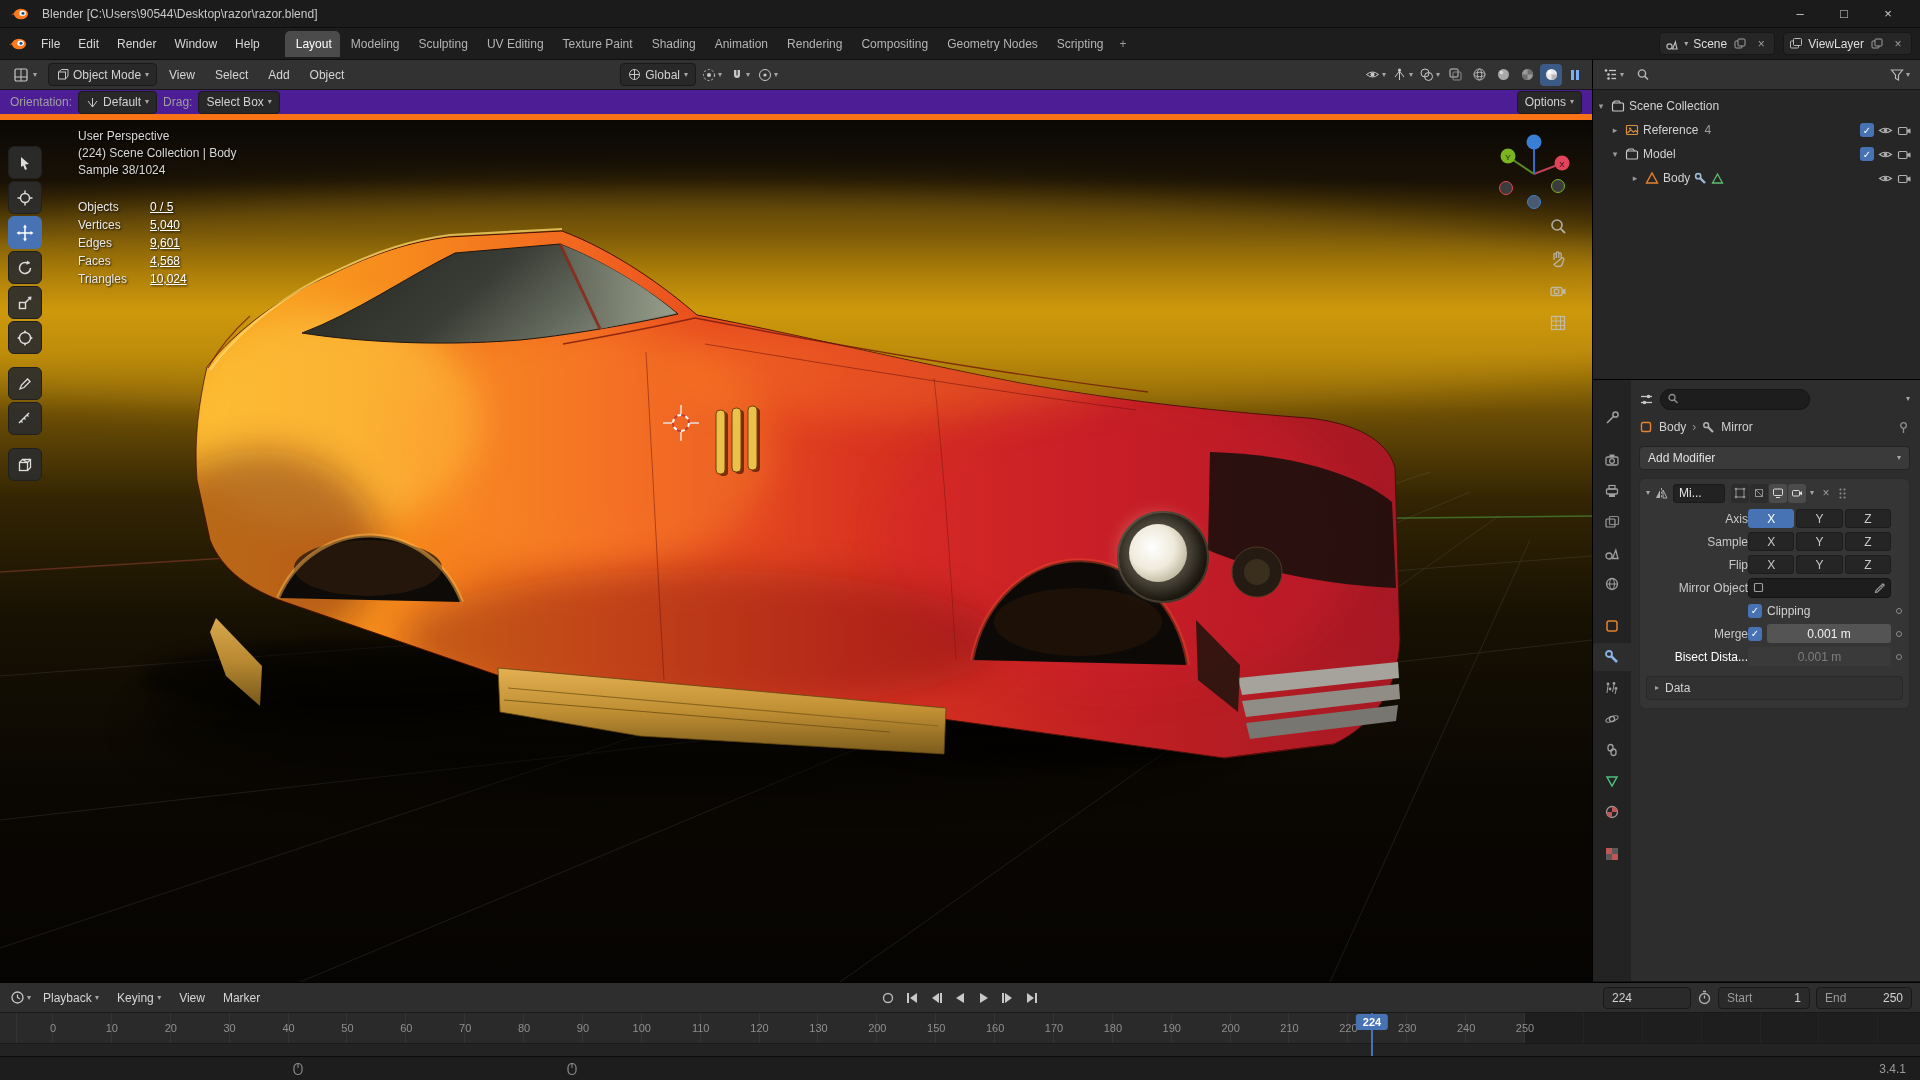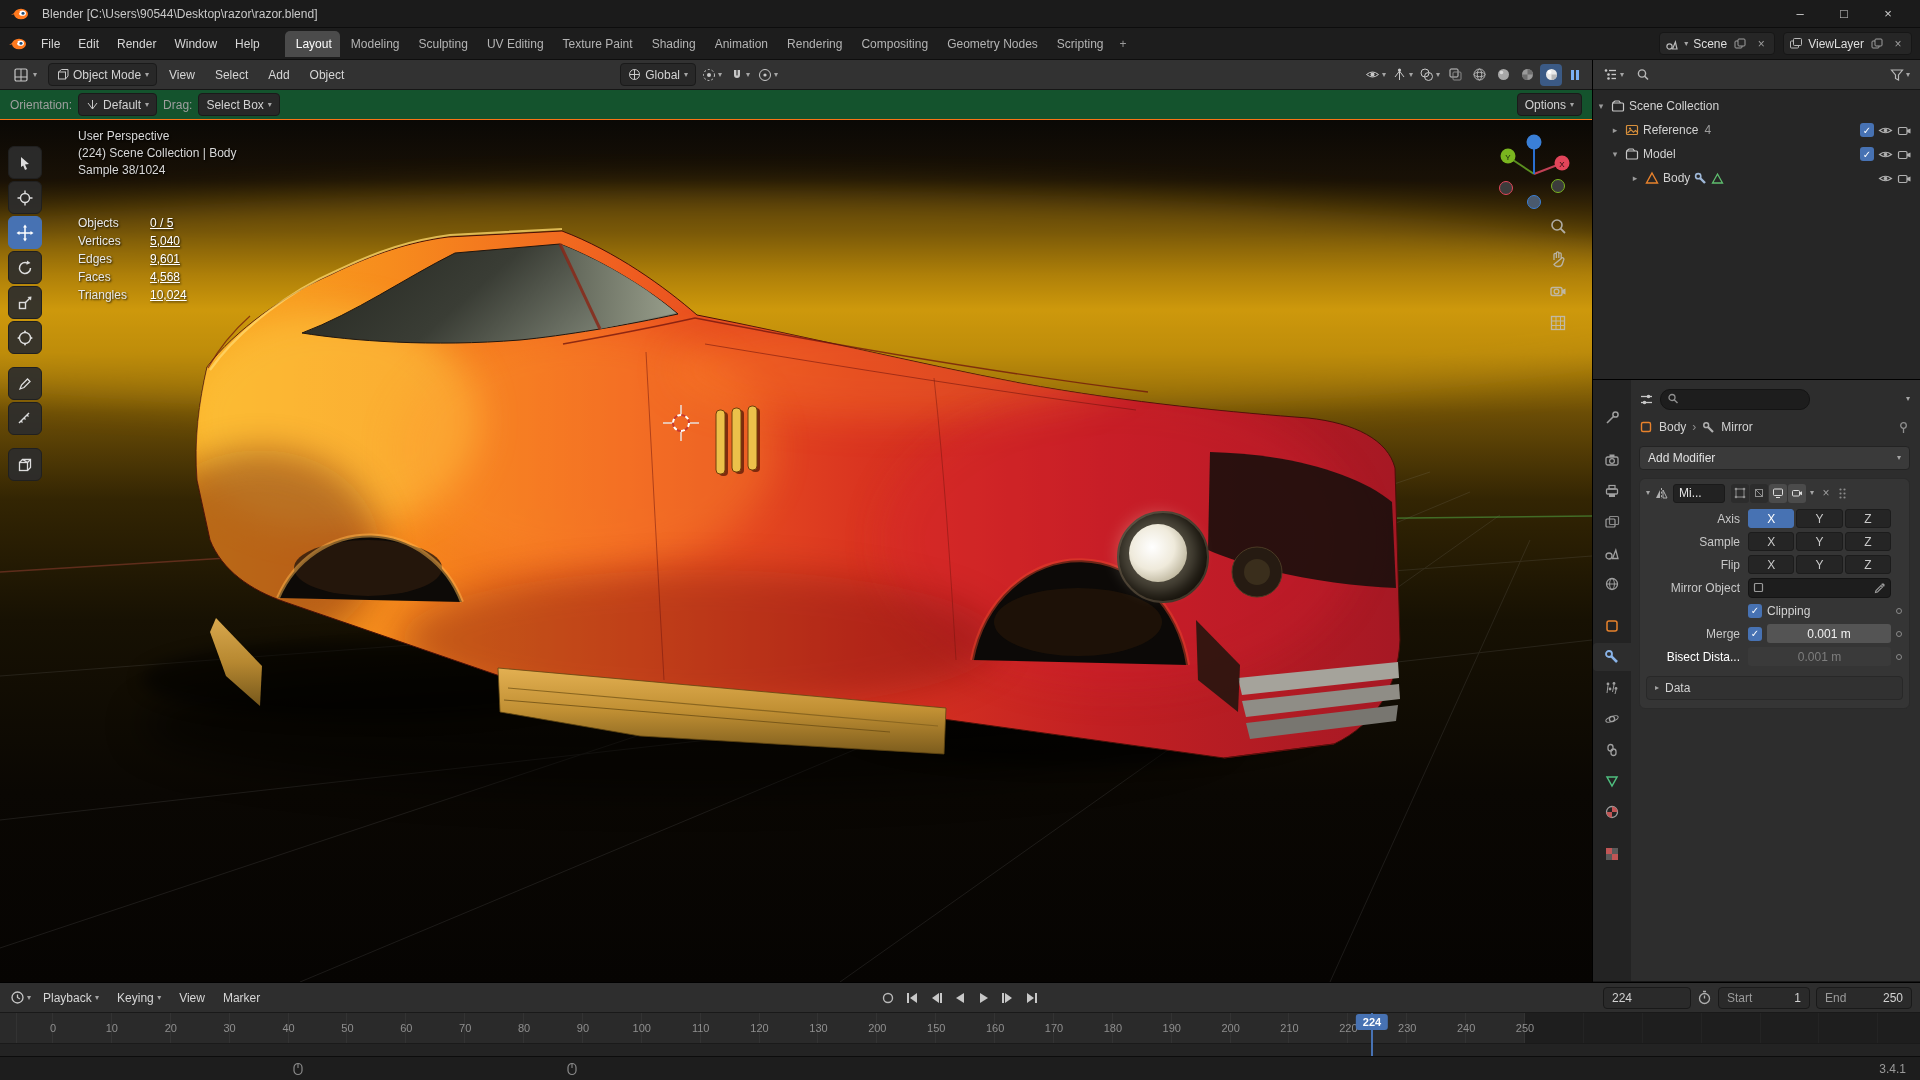--- a/index.html
+++ b/index.html
@@ -38,37 +38,37 @@
   .dd { display:flex; align-items:center; gap:4px; padding:0 7px; height:23px; border-radius:4px; }
   .dd.boxed { background:#282828; border:1px solid #1a1a1a; }
   .hmenu { padding:0 8px; height:23px; display:flex; align-items:center; border-radius:4px; color:#d6d6d6; }
   .caret { font-size:8px; color:#a5a5a5; line-height:1; }
   .hdr-right { margin-left:auto; display:flex; align-items:center; gap:2px; }
   .ibtn { display:inline-flex; align-items:center; justify-content:center; min-width:22px; height:22px; border-radius:4px; gap:2px; padding:0 2px; }
   .ibtn.on { background:#3b5a85; }
   .pause-bars { display:inline-flex; gap:2px; }
   .pause-bars i { display:block; width:3px; height:10px; background:#7ab0f5; }
 
-  .tool-settings { height:30px; background:#14532d; display:flex; align-items:center; padding:0 10px; gap:6px; border-bottom:1px solid #f97316; }
+  .tool-settings { height:30px; background:#4c1d95; display:flex; align-items:center; padding:0 10px; gap:6px; border-bottom:6px solid #f97316; }
   .ts-label { color:#9f9f9f; }
   .ts-right { margin-left:auto; }
 
   
   .viewport { position:relative; height:862px; background:#000; overflow:hidden; }
   .scene-svg { position:absolute; left:0; top:0; width:1592px; height:862px; }
 
   .vp-toolbar { position:absolute; left:8px; top:26px; display:flex; flex-direction:column; gap:2px; }
   .tool-btn { width:34px; height:33px; background:rgba(45,45,45,.92); border:1px solid #202020;
               border-radius:6px; display:flex; align-items:center; justify-content:center; }
   .tool-btn.active { background:#4772b3; border-color:#4772b3; }
   .tool-gap { height:9px; }
 
   .overlay-info { position:absolute; left:78px; top:8px; line-height:17px; color:#d8d8d8;
                   text-shadow:1px 1px 2px rgba(0,0,0,.85); }
-  .overlay-stats { position:absolute; left:78px; top:96px; display:grid; grid-template-columns:72px auto;
+  .overlay-stats { position:absolute; left:78px; top:80px; display:grid; grid-template-columns:72px auto;
                    row-gap:4px; color:#e8e8e8; text-shadow:1px 1px 2px rgba(0,0,0,.85); }
   .overlay-stats .v { color:#ffffff;text-decoration:underline; }
 
   .nav-gizmo { position:absolute; right:16px; top:8px; width:84px; height:84px; }
   .vp-side-icons { position:absolute; right:22px; top:96px; display:flex; flex-direction:column; gap:10px; align-items:center; }
   .vp-side-icons .ibtn { opacity:.85; }
 
   
   .outliner { height:320px; background:#262626; border-bottom:1px solid #000; display:flex; flex-direction:column; }
   .ol-header { height:30px; background:#323232; display:flex; align-items:center; gap:6px; padding:0 8px; border-bottom:1px solid #161616; }
@@ -97,21 +97,21 @@
   .add-mod .caret { position:absolute; right:8px; }
 
   .mod-panel { margin-top:8px; background:#353535; border:1px solid #2a2a2a; border-radius:6px; padding-bottom:8px; }
   .mod-head { height:28px; display:flex; align-items:center; gap:4px; padding:0 6px; }
   .mod-name { width:52px; height:19px; background:#222; border:1px solid #1a1a1a; border-radius:3px;
               display:flex; align-items:center; padding:0 5px; color:#e4e4e4; }
   .mod-toggles { display:flex; gap:1px; margin-left:2px; }
   .tgl { width:18px; height:19px; display:flex; align-items:center; justify-content:center; border-radius:3px; background:#2c2c2c; }
   .tgl.on { background:#4b4b4b; }
   .mod-row { display:grid; grid-template-columns:104px 1fr 16px; align-items:center; height:23px; padding:0 2px 0 4px; }
-  .mod-row .lbl { text-align:right; padding-right:8px; color:#c8c8c8; }
+  .mod-row .lbl { text-align:right; color:#c8c8c8; }
   .mod-row .lbl.dim { color:#ffffff; }
   .xyz { display:flex; gap:2px; }
   .xyz .b { flex:1; height:19px; background:#252525; border:1px solid #1c1c1c; border-radius:3px;
             display:flex; align-items:center; justify-content:center; color:#c9c9c9; }
   .xyz .b.sel { background:#4772b3; border-color:#4772b3; color:#fff; }
   .objfield { height:20px; background:#1d1d1d; border:1px solid #141414; border-radius:4px;
               display:flex; align-items:center; padding:0 4px; gap:4px; }
   .objfield .grow { flex:1; }
   .slider { flex:1; height:19px; background:#545454; border-radius:3px; display:flex; align-items:center; justify-content:center; color:#f2f2f2; }
   .slider.disabled { background:#3a3a3a; color:#7e7e7e; }

